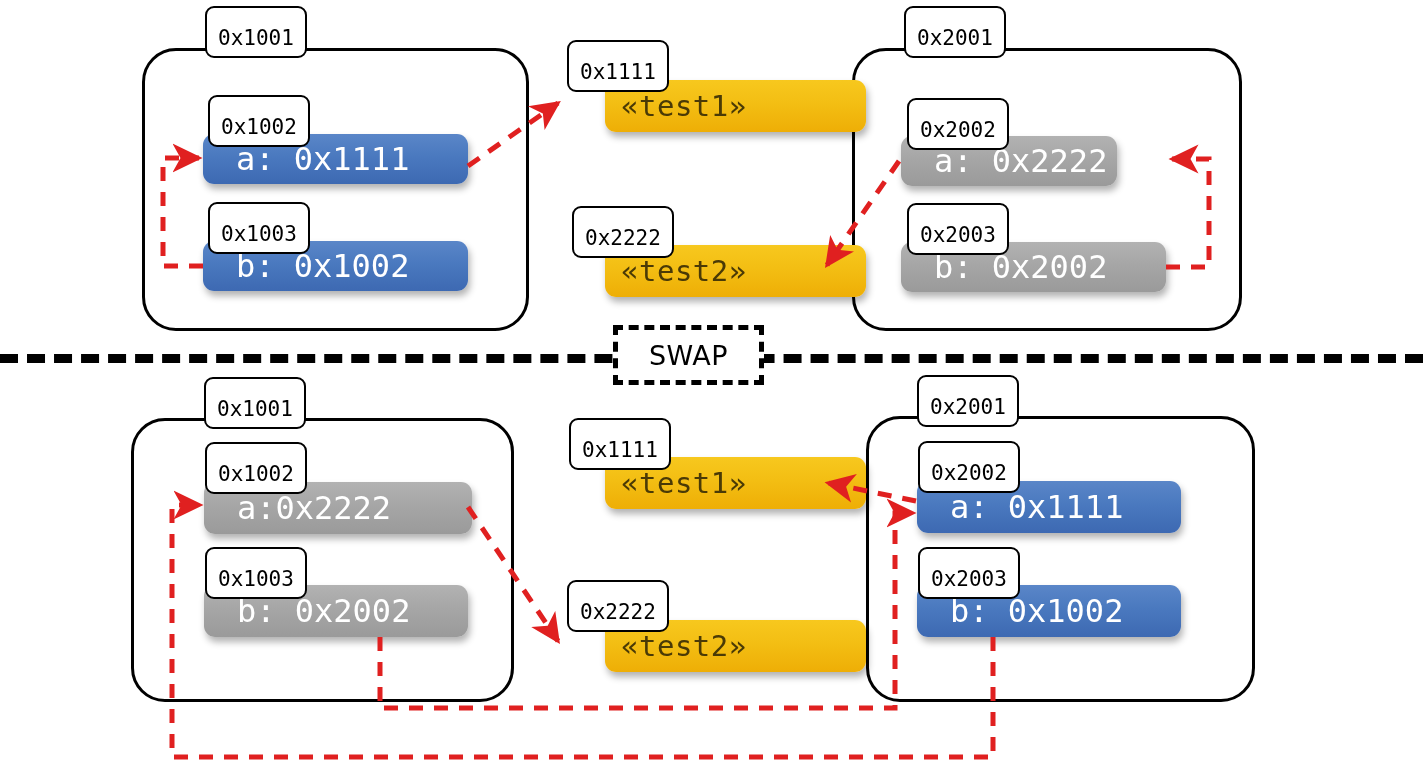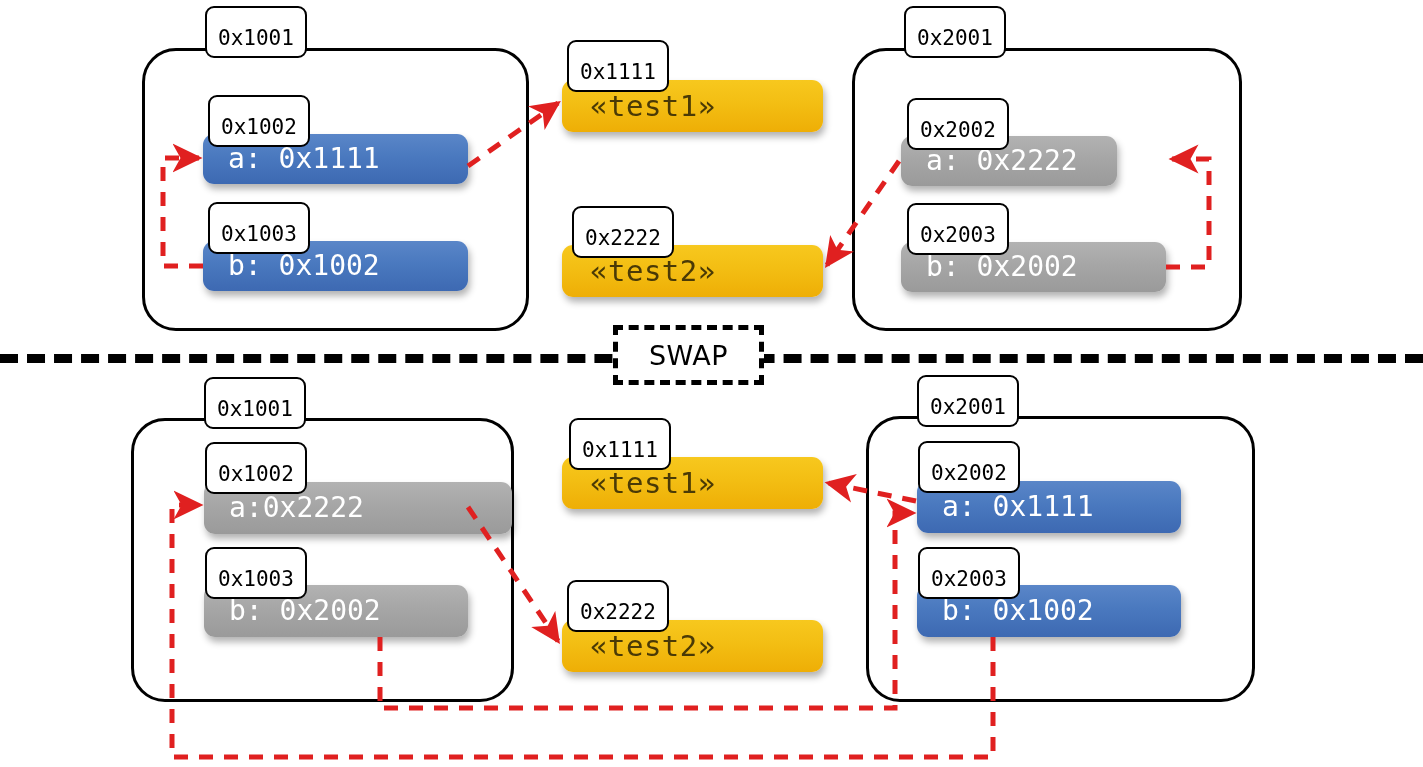--- a/index.html
+++ b/index.html
@@ -32,41 +32,42 @@
     white-space:nowrap;
     z-index:6;
   }
 
   
   .cell{
     position:absolute;
     border-radius:11px;
     box-sizing:border-box;
     color:#ffffff;
-    font-size:28px;
+    font-size:32px;
     line-height:1;
     display:flex;
     align-items:center;
-    padding-left:25px;
+    padding-left:33px;
     white-space:nowrap;
     box-shadow:2px 5px 7px rgba(0,0,0,0.30);
     z-index:5;
   }
   .cell.blue{
     background:linear-gradient(to bottom,#5a86c8 0%,#4a79bf 45%,#3d69b2 100%);
   }
   .cell.gray{
     background:linear-gradient(to bottom,#b2b2b2 0%,#a6a6a6 45%,#9a9a9a 100%);
   }
   .cell.yellow{
     background:linear-gradient(to bottom,#f7c81e 0%,#f3be13 45%,#eeae06 100%);
     color:#4a3a06;
     font-size:29px;
-    padding-left:28px;
+    padding-left:16px;
     letter-spacing:0.5px;
+    margin-left:43px;
   }
 
   
   #swap-line{
     position:absolute;left:0;top:354px;width:1423px;height:0;
     border-top:9px dashed #000;
     z-index:3;
   }
   #swap-box{
     position:absolute;
@@ -117,21 +118,21 @@
   <div class="cell gray" style="left:901px;top:242px;width:265px;height:50px;">b: 0x2002</div>
 
   <div id="swap-line"></div>
   <div id="swap-box"></div>
   <div id="swap-label">SWAP</div>
 
   <div class="addr" style="left:204px;top:377px;">0x1001</div>
   <div class="region" style="left:131px;top:418px;width:383px;height:284px;"></div>
 
   <div class="addr" style="left:205px;top:442px;">0x1002</div>
-  <div class="cell gray" style="left:204px;top:482px;width:308px;height:52px;">a:0x2222</div>
+  <div class="cell gray" style="left:204px;top:482px;width:268px;height:52px;">a:0x2222</div>
 
   <div class="addr" style="left:205px;top:547px;">0x1003</div>
   <div class="cell gray" style="left:204px;top:585px;width:264px;height:52px;">b: 0x2002</div>
 
   <div class="addr" style="left:569px;top:418px;">0x1111</div>
   <div class="cell yellow" style="left:562px;top:457px;width:261px;height:52px;">«test1»</div>
 
   <div class="addr" style="left:567px;top:580px;">0x2222</div>
   <div class="cell yellow" style="left:562px;top:620px;width:261px;height:52px;">«test2»</div>
 

